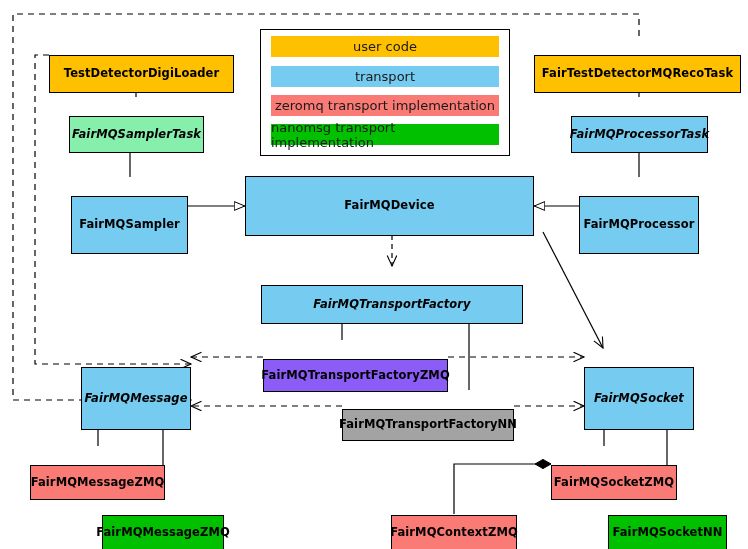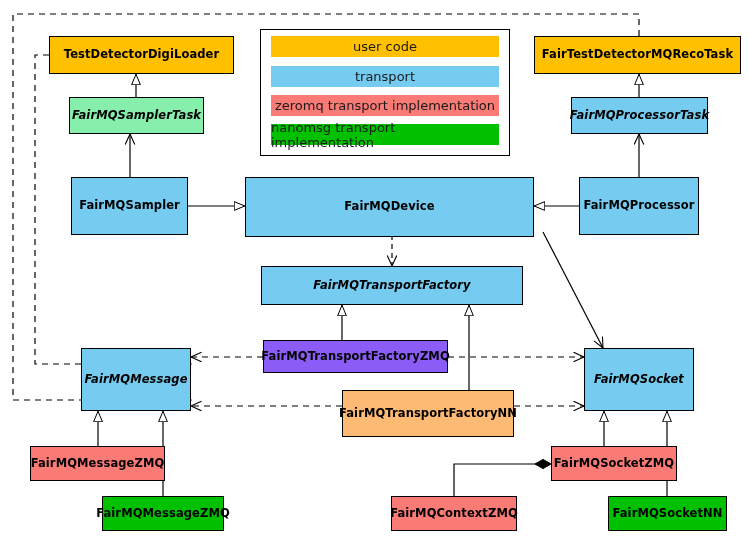--- a/index.html
+++ b/index.html
@@ -2,21 +2,21 @@
 <html><head>
 <meta charset="utf-8">
 <style>
   html,body{margin:0;padding:0;background:#ffffff;}
   #stage{position:relative;width:748px;height:549px;background:#ffffff;
          font-family:"DejaVu Sans","Liberation Sans",sans-serif;overflow:hidden;}
   #wires{position:absolute;left:0;top:0;width:748px;height:549px;}
   .node{position:absolute;box-sizing:border-box;border:1px solid #000000;
         display:flex;align-items:center;justify-content:center;text-align:center;
         font-size:11.5px;font-weight:bold;color:#000000;line-height:1.15;
-        letter-spacing:0.1px;}
+        letter-spacing:0.1px;margin-top:19px;}
   .node.abstract{font-style:italic;}
   .legend-box{position:absolute;box-sizing:border-box;border:1px solid #000000;
               background:#ffffff;}
   .legend-row{position:absolute;box-sizing:border-box;display:flex;
               align-items:center;justify-content:center;font-size:13px;
               font-weight:normal;color:#1a1a1a;}
 </style>
 </head>
 <body>
 
@@ -97,39 +97,39 @@
   <div id="nodes-layer">
       <div class="node" style="left: 49px; top: 36px; width: 185px; height: 38px; background: rgb(255, 192, 0);">
         <span>TestDetectorDigiLoader</span>
       </div>
       <div class="node abstract" style="left: 69px; top: 97px; width: 135px; height: 37px; background: #86efac;">
         <span>FairMQSamplerTask</span>
       </div>
       <div class="node" style="left: 71px; top: 177px; width: 117px; height: 58px; background: rgb(117, 203, 240); justify-content: center;">
         <span>FairMQSampler</span>
       </div>
-      <div class="node" style="left: 245px; top: 177px; width: 289px; height: 60px; background: rgb(117, 203, 240);">
+      <div class="node" style="left: 245px; top: 157px; width: 289px; height: 60px; background: rgb(117, 203, 240);">
         <span>FairMQDevice</span>
       </div>
       <div class="node" style="left: 534px; top: 36px; width: 207px; height: 38px; background: rgb(255, 192, 0);">
         <span>FairTestDetectorMQRecoTask</span>
       </div>
       <div class="node abstract" style="left: 571px; top: 97px; width: 137px; height: 37px; background: rgb(117, 203, 240);">
         <span>FairMQProcessorTask</span>
       </div>
       <div class="node" style="left: 579px; top: 177px; width: 120px; height: 58px; background: rgb(117, 203, 240);">
         <span>FairMQProcessor</span>
       </div>
       <div class="node abstract" style="left: 261px; top: 266px; width: 262px; height: 39px; background: rgb(117, 203, 240);">
         <span>FairMQTransportFactory</span>
       </div>
       <div class="node" style="left: 263px; top: 340px; width: 185px; height: 33px; background: #8b5cf6;">
         <span>FairMQTransportFactoryZMQ</span>
       </div>
-      <div class="node" style="left: 342px; top: 390px; width: 172px; height: 47px; background: #fdba74;">
+      <div class="node" style="left: 342px; top: 390px; width: 172px; height: 32px; background: #a3a3a3;">
         <span>FairMQTransportFactoryNN</span>
       </div>
       <div class="node abstract" style="left: 81px; top: 348px; width: 110px; height: 63px; background: rgb(117, 203, 240);">
         <span>FairMQMessage</span>
       </div>
       <div class="node abstract" style="left: 584px; top: 348px; width: 110px; height: 63px; background: rgb(117, 203, 240);">
         <span>FairMQSocket</span>
       </div>
       <div class="node" style="left: 30px; top: 446px; width: 135px; height: 35px; background: rgb(250, 122, 117); text-align: right;">
         <span>FairMQMessageZMQ</span>

